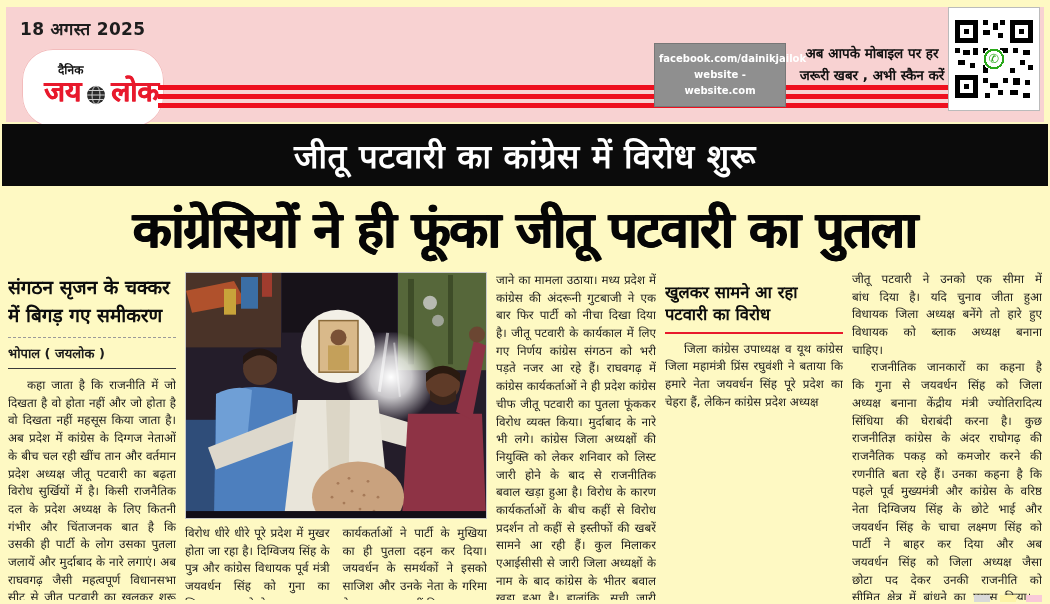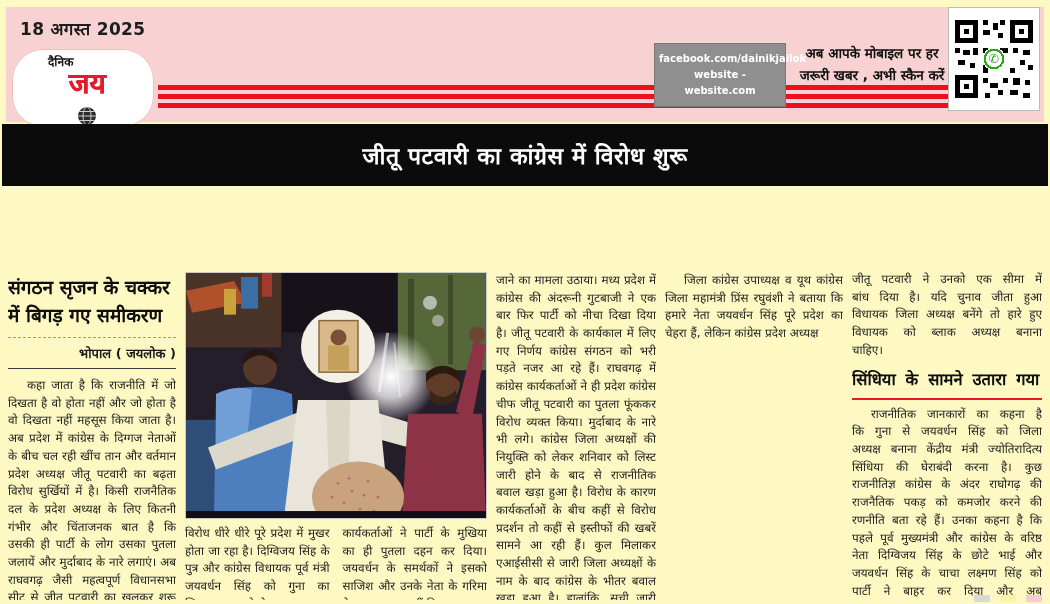--- a/index.html
+++ b/index.html
@@ -12,30 +12,29 @@
   
   .hdr {
     position:absolute; left:6px; top:7px; right:6px; height:115px;
     background:#f8d2d2;
   }
   .issue-date {
     position:absolute; left:14px; top:10px;
     font-size:17px; font-weight:bold; color:#1d1d1d; letter-spacing:.3px;
   }
   .logo-pill {
-    position:absolute; left:6px; top:42px; width:142px; height:78px;
-    background:#ffffff; border-radius:31px; padding:4px 14px 4px 22px;
+    position:absolute; left:16px; top:42px; width:142px; height:78px;
+    background:#ffffff; border-radius:31px; padding:12px 14px 4px 22px;
     box-shadow:0 0 0 1px #f3bcbc inset;
   }
   .logo-tagline { font-size:12px; font-weight:bold; color:#171717; margin-left:14px; }
   .logo-main {
     display:flex; align-items:center; gap:5px;
     font-size:28px; font-weight:bold; color:#e8192c; line-height:1;
     text-shadow:.6px 0 0 #e8192c;
-    flex-direction:column;
   }
   .globe { width:20px; height:20px; flex:0 0 auto; }
   .stripes { position:absolute; left:152px; right:44px; top:78px; height:26px; }
   .stripe { height:5px; background:#ee0f1e; margin-bottom:4px; }
   .social-box {
     position:absolute; left:648px; top:36px; width:132px;
     background:#8f8f8f; border:1px solid #777; color:#ffffff;
     font-size:10px; font-weight:bold; text-align:center;
     padding:7px 4px; line-height:1.6;
   }
@@ -47,21 +46,21 @@
   .qr-box {
     position:absolute; right:4px; top:0px; width:92px; height:104px;
     background:#ffffff; border:1px solid #bbb; padding:4px; z-index:2;
   }
   .qr-box svg { width:100%; height:100%; display:block; }
   
   .kicker {
     position:absolute; left:2px; right:2px; top:124px; height:62px;
     background:#0b0b0b; color:#ffffff;
     display:flex; align-items:center; justify-content:center;
-    font-size:23px; font-weight:bold; white-space:nowrap; overflow:hidden;
+    font-size:33px; font-weight:bold; white-space:nowrap; overflow:hidden;
     letter-spacing:.5px;
   }
   
   .headline {
     position:absolute; left:0; right:0; top:188px; height:80px;
     display:flex; align-items:center; justify-content:center;
     font-size:50px; font-weight:bold; color:#060606;
     white-space:nowrap; overflow:hidden; letter-spacing:-1px;
     text-shadow:.8px 0 0 #060606, -.8px 0 0 #060606;
   }
@@ -78,21 +77,21 @@
   .c5 { flex:1 1 auto;font-family:Liberation Mono, monospace; }
   p.txt {
     font-size:11.8px; line-height:1.5; text-align:justify; color:#1c1c1c;
   }
   p.indent { text-indent:1.6em; }
   .col-subhead {
     font-size:19px; font-weight:bold; line-height:1.45; color:#0d0d0d;
     margin:2px 0 8px;
   }
   .dash-rule { border-top:1px dashed #9a9a9a; margin:4px 0 0; }
-  .byline { text-align:right; font-size:13px; font-weight:bold; padding:6px 0; }
+  .byline { text-align:left; font-size:13px; font-weight:bold; padding:6px 0; }
   .solid-rule { border-top:1.5px solid #3a3a3a; margin:0 0 8px; }
   .sec-subhead {
     font-size:16.5px; font-weight:bold; line-height:1.35; color:#0d0d0d;
     padding:3px 0 5px; border-bottom:2.5px solid #e8192c; margin:7px 0 7px;
   }
   figure.photo {
     width:302px; height:247px; border:1px solid #c9c9c9; background:#1c1722;
     overflow:hidden;
   }
   figure.photo svg { width:100%; height:100%; display:block; }
@@ -192,20 +191,21 @@
             <circle cx="16.5" cy="16.5" r="4.6" fill="#ffffff"></circle>
             <circle cx="16.5" cy="16.5" r="3.7" fill="none" stroke="#2aa81a" stroke-width="0.9"></circle>
             <text x="16.5" y="18.3" font-size="5" text-anchor="middle" fill="#2aa81a">✆</text>
           </g>
       </svg>
     </div>
   </header>
 
   <div class="kicker">जीतू पटवारी का कांग्रेस में विरोध शुरू</div>
 
+  <h1 class="headline">कांग्रेसियों ने ही फूंका जीतू पटवारी का पुतला</h1>
 
   <main class="bodygrid">
 
     <section class="col c1">
       <h2 class="col-subhead">संगठन सृजन के चक्कर में बिगड़ गए समीकरण</h2>
       <div class="dash-rule"></div>
       <div class="byline">भोपाल ( जयलोक )</div>
       <div class="solid-rule"></div>
       <p class="txt indent">कहा जाता है कि राजनीति में जो दिखता है वो होता नहीं और जो होता है वो दिखता नहीं महसूस किया जाता है। अब प्रदेश में कांग्रेस के दिग्गज नेताओं के बीच चल रही खींच तान और वर्तमान प्रदेश अध्यक्ष जीतू पटवारी का बढ़ता विरोध सुर्खियों में है। किसी राजनैतिक दल के प्रदेश अध्यक्ष के लिए कितनी गंभीर और चिंताजनक बात है कि उसकी ही पार्टी के लोग उसका पुतला जलायें और मुर्दाबाद के नारे लगाएं। अब राघवगढ़ जैसी महत्वपूर्ण विधानसभा सीट से जीतू पटवारी का खुलकर शुरू हुआ</p>
     </section>
@@ -274,26 +274,26 @@
         <p class="txt">विरोध धीरे धीरे पूरे प्रदेश में मुखर होता जा रहा है। दिग्विजय सिंह के पुत्र और कांग्रेस विधायक पूर्व मंत्री जयवर्धन सिंह को गुना का जिलाध्यक्ष बनाने से नाराज</p>
         <p class="txt">कार्यकर्ताओं ने पार्टी के मुखिया का ही पुतला दहन कर दिया। जयवर्धन के समर्थकों ने इसको साजिश और उनके नेता के गरिमा के अनुरूप पद नहीं दिए</p>
       </div>
     </section>
 
     <section class="col c3">
       <p class="txt">जाने का मामला उठाया। मध्य प्रदेश में कांग्रेस की अंदरूनी गुटबाजी ने एक बार फिर पार्टी को नीचा दिखा दिया है। जीतू पटवारी के कार्यकाल में लिए गए निर्णय कांग्रेस संगठन को भरी पड़ते नजर आ रहे हैं। राघवगढ़ में कांग्रेस कार्यकर्ताओं ने ही प्रदेश कांग्रेस चीफ जीतू पटवारी का पुतला फूंककर विरोध व्यक्त किया। मुर्दाबाद के नारे भी लगे। कांग्रेस जिला अध्यक्षों की नियुक्ति को लेकर शनिवार को लिस्ट जारी होने के बाद से राजनीतिक बवाल खड़ा हुआ है। विरोध के कारण कार्यकर्ताओं के बीच कहीं से विरोध प्रदर्शन तो कहीं से इस्तीफों की खबरें सामने आ रही हैं। कुल मिलाकर एआईसीसी से जारी जिला अध्यक्षों के नाम के बाद कांग्रेस के भीतर बवाल खड़ा हुआ है। हालांकि, सूची जारी करने के पहले सभी नेताओं के समर्थकों का ध्यान रखने की बात कही गई थी। वहीं, संतुलित सूची के बाद भी अध्यक्ष पद की</p>
     </section>
 
     <section class="col c4">
+      <h3 class="sec-subhead">खुलकर सामने आ रहा पटवारी का विरोध</h3>
       <p class="txt indent">जिला कांग्रेस उपाध्यक्ष व यूथ कांग्रेस जिला महामंत्री प्रिंस रघुवंशी ने बताया कि हमारे नेता जयवर्धन सिंह पूरे प्रदेश का चेहरा हैं, लेकिन कांग्रेस प्रदेश अध्यक्ष</p>
     </section>
 
     <section class="col c5">
       <p class="txt">जीतू पटवारी ने उनको एक सीमा में बांध दिया है। यदि चुनाव जीता हुआ विधायक जिला अध्यक्ष बनेंगे तो हारे हुए विधायक को ब्लाक अध्यक्ष बनाना चाहिए।</p>
-      <h3 class="sec-subhead">सिंधिया के सामने उतारा गया</h3>
       <p class="txt indent">राजनीतिक जानकारों का कहना है कि गुना से जयवर्धन सिंह को जिला अध्यक्ष बनाना केंद्रीय मंत्री ज्योतिरादित्य सिंधिया की घेराबंदी करना है। कुछ राजनीतिज्ञ कांग्रेस के अंदर राघोगढ़ की राजनैतिक पकड़ को कमजोर करने की रणनीति बता रहे हैं। उनका कहना है कि पहले पूर्व मुख्यमंत्री और कांग्रेस के वरिष्ठ नेता दिग्विजय सिंह के छोटे भाई और जयवर्धन सिंह के चाचा लक्ष्मण सिंह को पार्टी ने बाहर कर दिया और अब जयवर्धन सिंह को जिला अध्यक्ष जैसा छोटा पद देकर उनकी राजनीति को सीमित क्षेत्र में बांधने का प्रयास किया।</p>
     </section>
 
   </main>
 
   <div class="print-marks">
     <span style="background:#d9d9d9"></span>
     <span style="background:#fdf3a8"></span>
     <span style="background:#f9c9d8"></span>
   </div>

